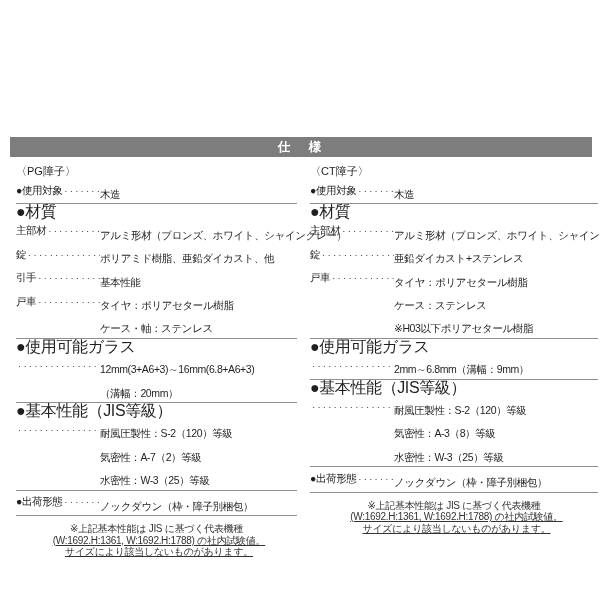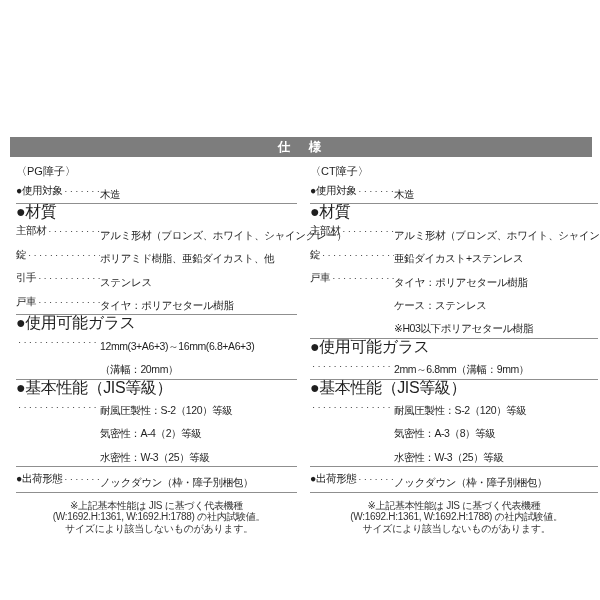--- a/index.html
+++ b/index.html
@@ -22,21 +22,21 @@
        letter-spacing:-0.4px;white-space:nowrap;color:#1f1f1f;}
   .row-full{line-height:15.4px;font-size:16px;letter-spacing:-0.4px;white-space:nowrap;color:#1f1f1f;}
   .lblwrap{width:84px;min-width:84px;max-width:84px;display:flex;overflow:hidden;}
   .lbl{white-space:nowrap;}
   .leader{flex:1;overflow:hidden;font-size:7px;letter-spacing:-1.6px;line-height:15.4px;
           padding-top:1px;color:#1f1f1f;}
   .val{white-space:nowrap;margin-top:8px;}
 
   .footnote{margin-top:7px;font-size:10px;line-height:11.6px;letter-spacing:-0.3px;color:#333;text-align:center;}
   .footnote .fline{white-space:nowrap;}
-  .footnote .fline.indent{padding-left:5px;}
+  .footnote .fline.indent{padding-left:5px;text-decoration:underline;}
 </style>
 </head>
 <body>
 
 <div class="page">
   <div class="title-bar">
     <span>仕　様</span>
   </div>
   <div class="col col-left" id="col-0">
       <div class="col-title">〈PG障子〉</div>
@@ -63,29 +63,36 @@
             <span class="lbl">錠</span>
             <span class="leader">・・・・・・・・・・・・・・・・・・・・・・・・</span>
           </span>
           <span class="val">ポリアミド樹脂、亜鉛ダイカスト、他</span>
         </div>
         <div class="row">
           <span class="lblwrap">
             <span class="lbl">引手</span>
             <span class="leader">・・・・・・・・・・・・・・・・・・・・・・</span>
           </span>
-          <span class="val">ステンレス</span>
+          <span class="val">基本性能</span>
         </div>
         <div class="row">
           <span class="lblwrap">
             <span class="lbl">戸車</span>
             <span class="leader">・・・・・・・・・・・・・・・・・・・・・・</span>
           </span>
           <span class="val">タイヤ：ポリアセタール樹脂</span>
         </div>
+        <div class="row">
+          <span class="lblwrap">
+            <span class="lbl"></span>
+            <span class="leader"></span>
+          </span>
+          <span class="val">ケース・軸：ステンレス</span>
+        </div>
       </div>
       <div class="section">
         <div class="row-full">●使用可能ガラス</div>
         <div class="row">
           <span class="lblwrap">
             <span class="lbl"></span>
             <span class="leader">・・・・・・・・・・・・・・・・・・・・・・・・・・</span>
           </span>
           <span class="val">12mm(3+A6+3)～16mm(6.8+A6+3)</span>
         </div>
@@ -104,21 +111,21 @@
             <span class="lbl"></span>
             <span class="leader">・・・・・・・・・・・・・・・・・・・・・・・・・・</span>
           </span>
           <span class="val">耐風圧製性：S-2（120）等級</span>
         </div>
         <div class="row">
           <span class="lblwrap">
             <span class="lbl"></span>
             <span class="leader"></span>
           </span>
-          <span class="val">気密性：A-4（2）等級</span>
+          <span class="val">気密性：A-7（2）等級</span>
         </div>
         <div class="row">
           <span class="lblwrap">
             <span class="lbl"></span>
             <span class="leader"></span>
           </span>
           <span class="val">水密性：W-3（25）等級</span>
         </div>
       </div>
       <div class="section">

